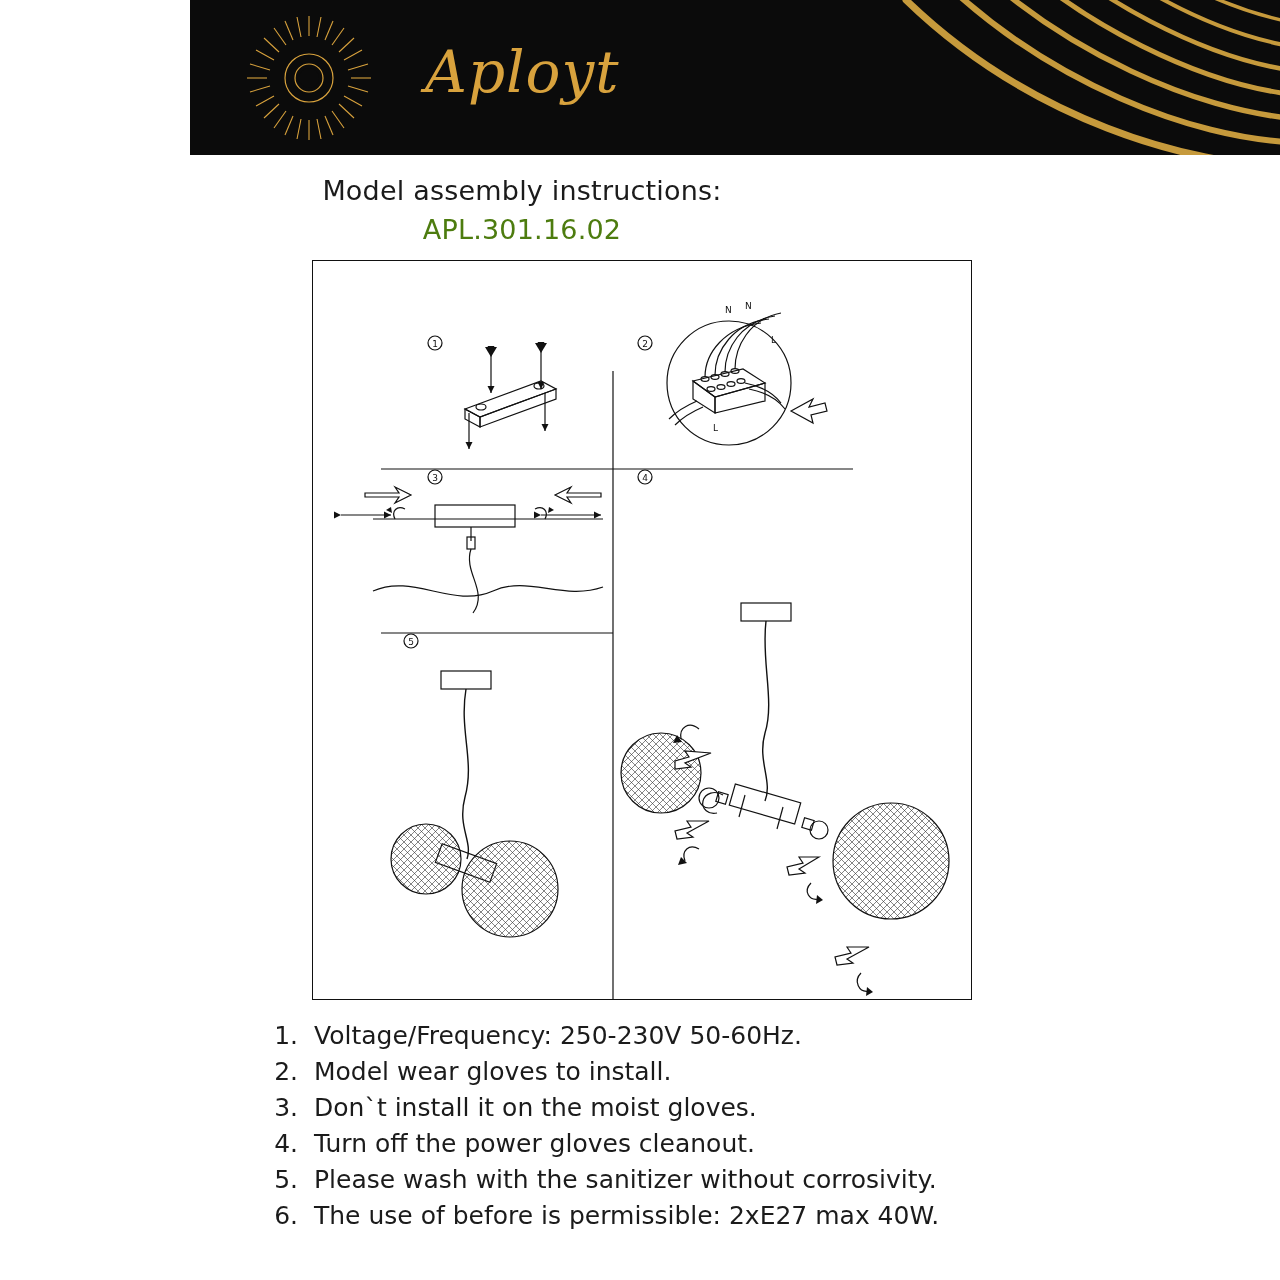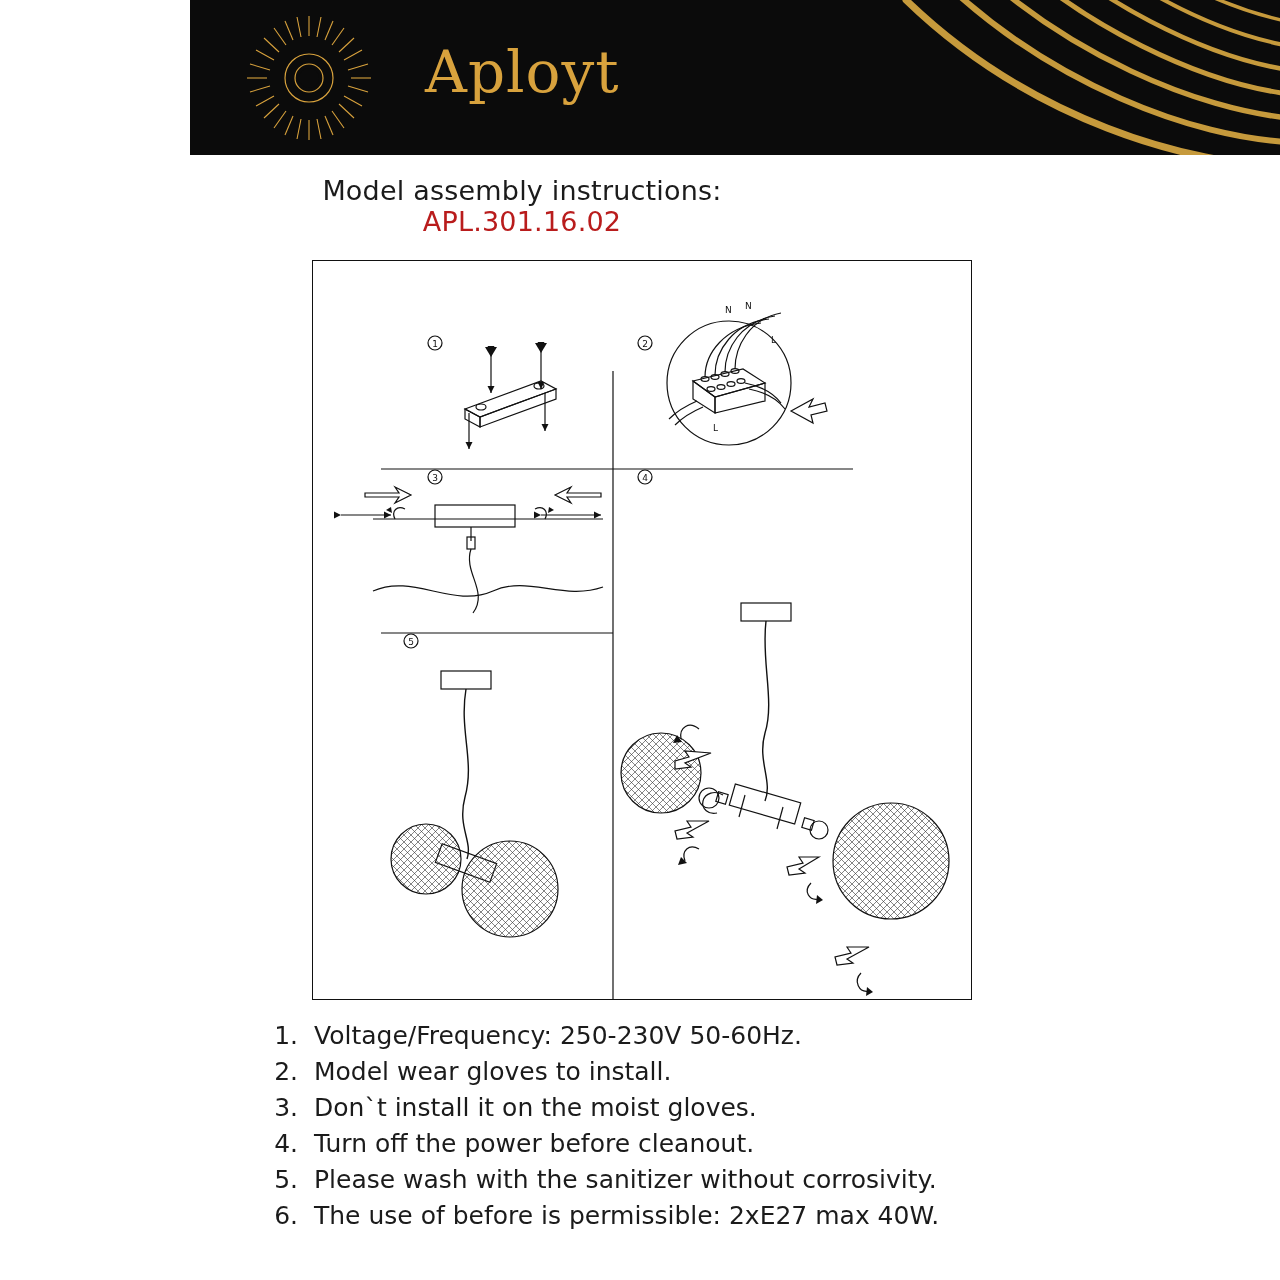--- a/index.html
+++ b/index.html
@@ -33,20 +33,21 @@
   }
   .brand-name {
     position: absolute;
     left: 235px;
     top: 38px;
     font-family: "DejaVu Serif", serif;
     font-size: 58px;
     letter-spacing: 1px;
     color: #d8a23d;
     font-weight: 400;
+    font-style: italic;
   }
   .sunburst {
     position: absolute;
     left: 55px;
     top: 14px;
     width: 128px;
     height: 128px;
   }
   .fan {
     position: absolute;
@@ -64,21 +65,22 @@
     width: 1044px;
     text-align: center;
   }
   .title-line1 {
     font-size: 27px;
     color: #1b1b1b;
     letter-spacing: 0.2px;
   }
   .title-line2 {
     font-size: 27px;
-    color: #b91c1c;
+    color: #4d7c0f;
+    margin-top: 8px;
     letter-spacing: 0.2px;
   }
 
   
   .diagram {
     position: absolute;
     left: 312px;
     top: 260px;
     width: 658px;
     height: 738px;
@@ -351,21 +353,21 @@
   <div class="note-row">
     <span class="note-num">2.</span>
     <span class="note-text">Model wear gloves to install.</span>
   </div>
   <div class="note-row">
     <span class="note-num">3.</span>
     <span class="note-text">Don`t install it on the moist gloves.</span>
   </div>
   <div class="note-row">
     <span class="note-num">4.</span>
-    <span class="note-text">Turn off the power before cleanout.</span>
+    <span class="note-text">Turn off the power gloves cleanout.</span>
   </div>
   <div class="note-row">
     <span class="note-num">5.</span>
     <span class="note-text">Please wash with the sanitizer without corrosivity.</span>
   </div>
   <div class="note-row">
     <span class="note-num">6.</span>
     <span class="note-text">The use of before is permissible: 2xE27 max 40W.</span>
   </div>
 </div>

